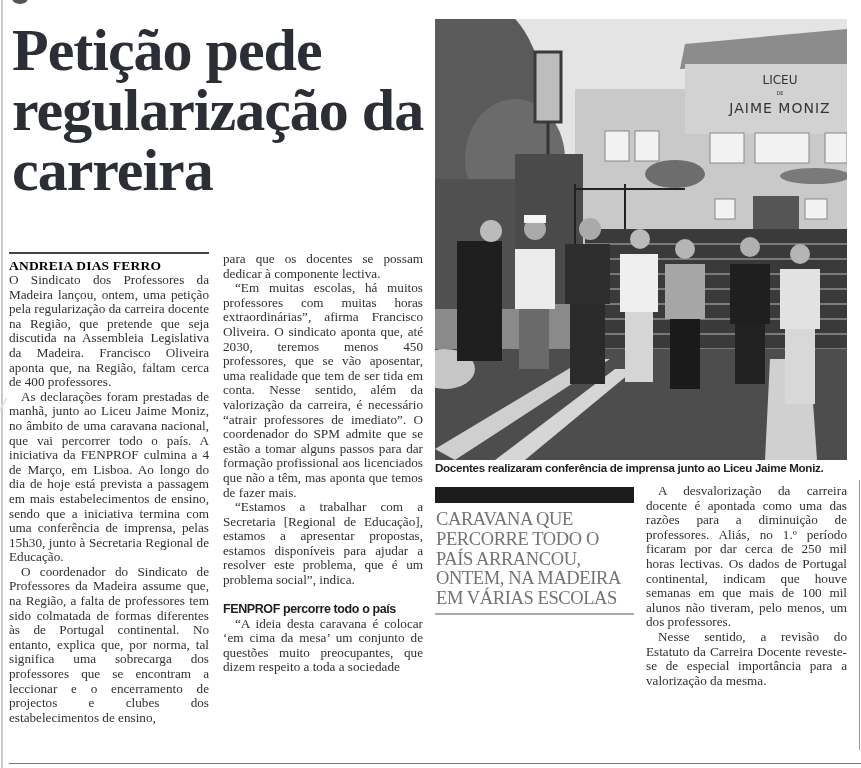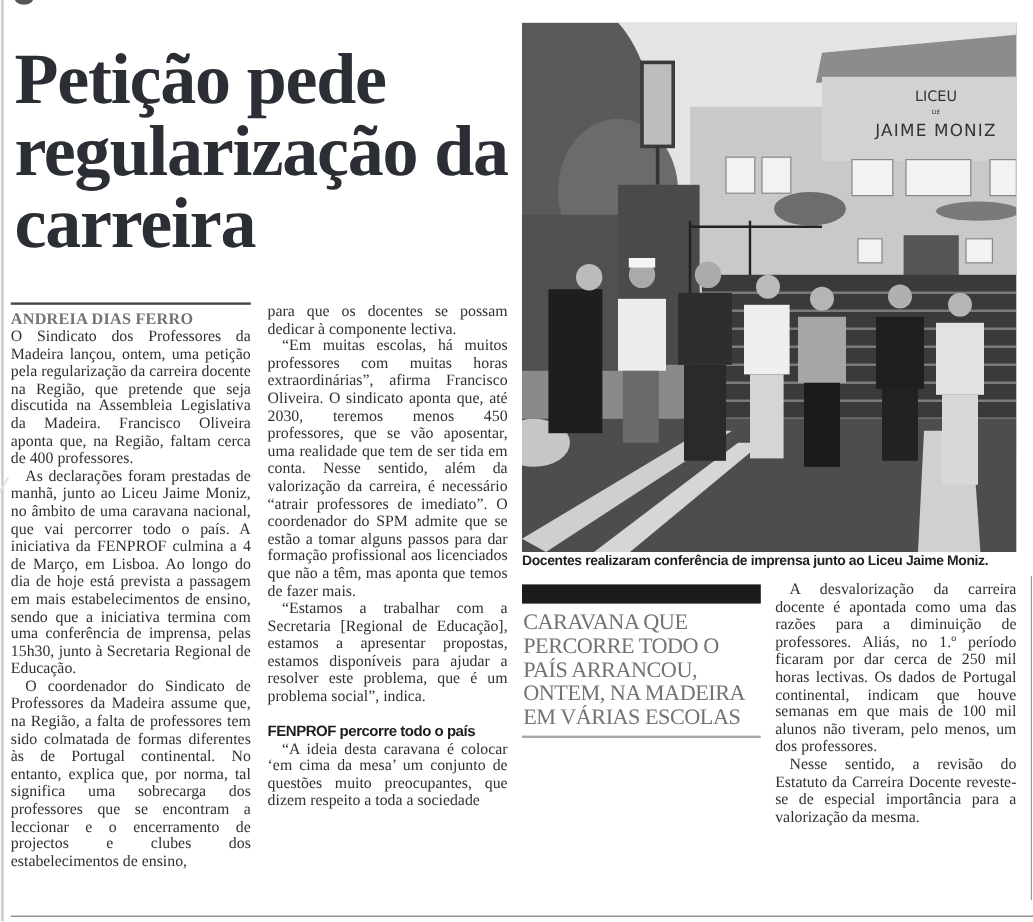--- a/index.html
+++ b/index.html
@@ -3,33 +3,33 @@
   <meta charset="utf-8">
   <style>
     * { margin: 0; padding: 0; box-sizing: border-box; }
     html, body { width: 861px; height: 768px; background: #ffffff; overflow: hidden; }
     body { position: relative; font-family: "DejaVu Serif", "Liberation Serif", serif; color: #2b2d33; }
 
     .page-border-left { position: absolute; left: 1px; top: 0; width: 2px; height: 768px; background: #c9c9c9; }
     .top-dot { position: absolute; left: 12px; top: -8px; width: 16px; height: 12px; border-radius: 50%; background: #555; }
 
     .headline {
-      position: absolute; left: 12px; top: 36px; width: 420px;
+      position: absolute; left: 12px; top: 20px; width: 420px;
       font-family: "Liberation Serif", "DejaVu Serif", serif;
       font-size: 60px; line-height: 60px; letter-spacing: -1px;
       color: #2b2e35;
     }
 
     .col { position: absolute; font-family: "Liberation Serif", serif; font-size: 13.2px; line-height: 14.6px; color: #2f3035; text-align: justify; hyphens: manual; }
     .col p { text-indent: 0; }
     .col p.ind { text-indent: 12px; }
 
     .col1 { left: 9px; top: 258px; width: 200px; }
     .col1-rule { position: absolute; left: 9px; top: 252px; width: 200px; height: 2px; background: #444; }
-    .byline-name { font-family: "Liberation Serif", serif; font-weight: bold; font-size: 13.5px; line-height: 15px; letter-spacing: 0.2px; color: #737373; }
+    .byline-name { font-family: "Liberation Serif", serif; font-weight: bold; font-size: 13.5px; line-height: 15px; letter-spacing: 0.2px; color: #000000; }
     .byline-email { font-style: italic; font-size: 13.2px; line-height: 15px; margin-bottom: 4px; }
 
     .col2 { left: 223px; top: 252px; width: 200px; }
     .subhead { font-family: "Liberation Sans", sans-serif; font-weight: bold; font-size: 12.5px; line-height: 15px; letter-spacing: -0.4px; margin-top: 14px; color: #1d1d1d; }
 
     .photo { position: absolute; left: 435px; top: 19px; width: 412px; height: 441px; overflow: hidden; background: #8a8a8a; }
     .caption { position: absolute; left: 435px; top: 460px; width: 420px; font-family: Liberation Sans, sans-serif; font-weight: bold; font-size: 11.6px; line-height: 16px; letter-spacing: -0.3px; color: #1e1e1e; }
 
     .black-bar { position: absolute; left: 435px; top: 487px; width: 199px; height: 16px; background: #1c1c1c; }
     .pullquote {

